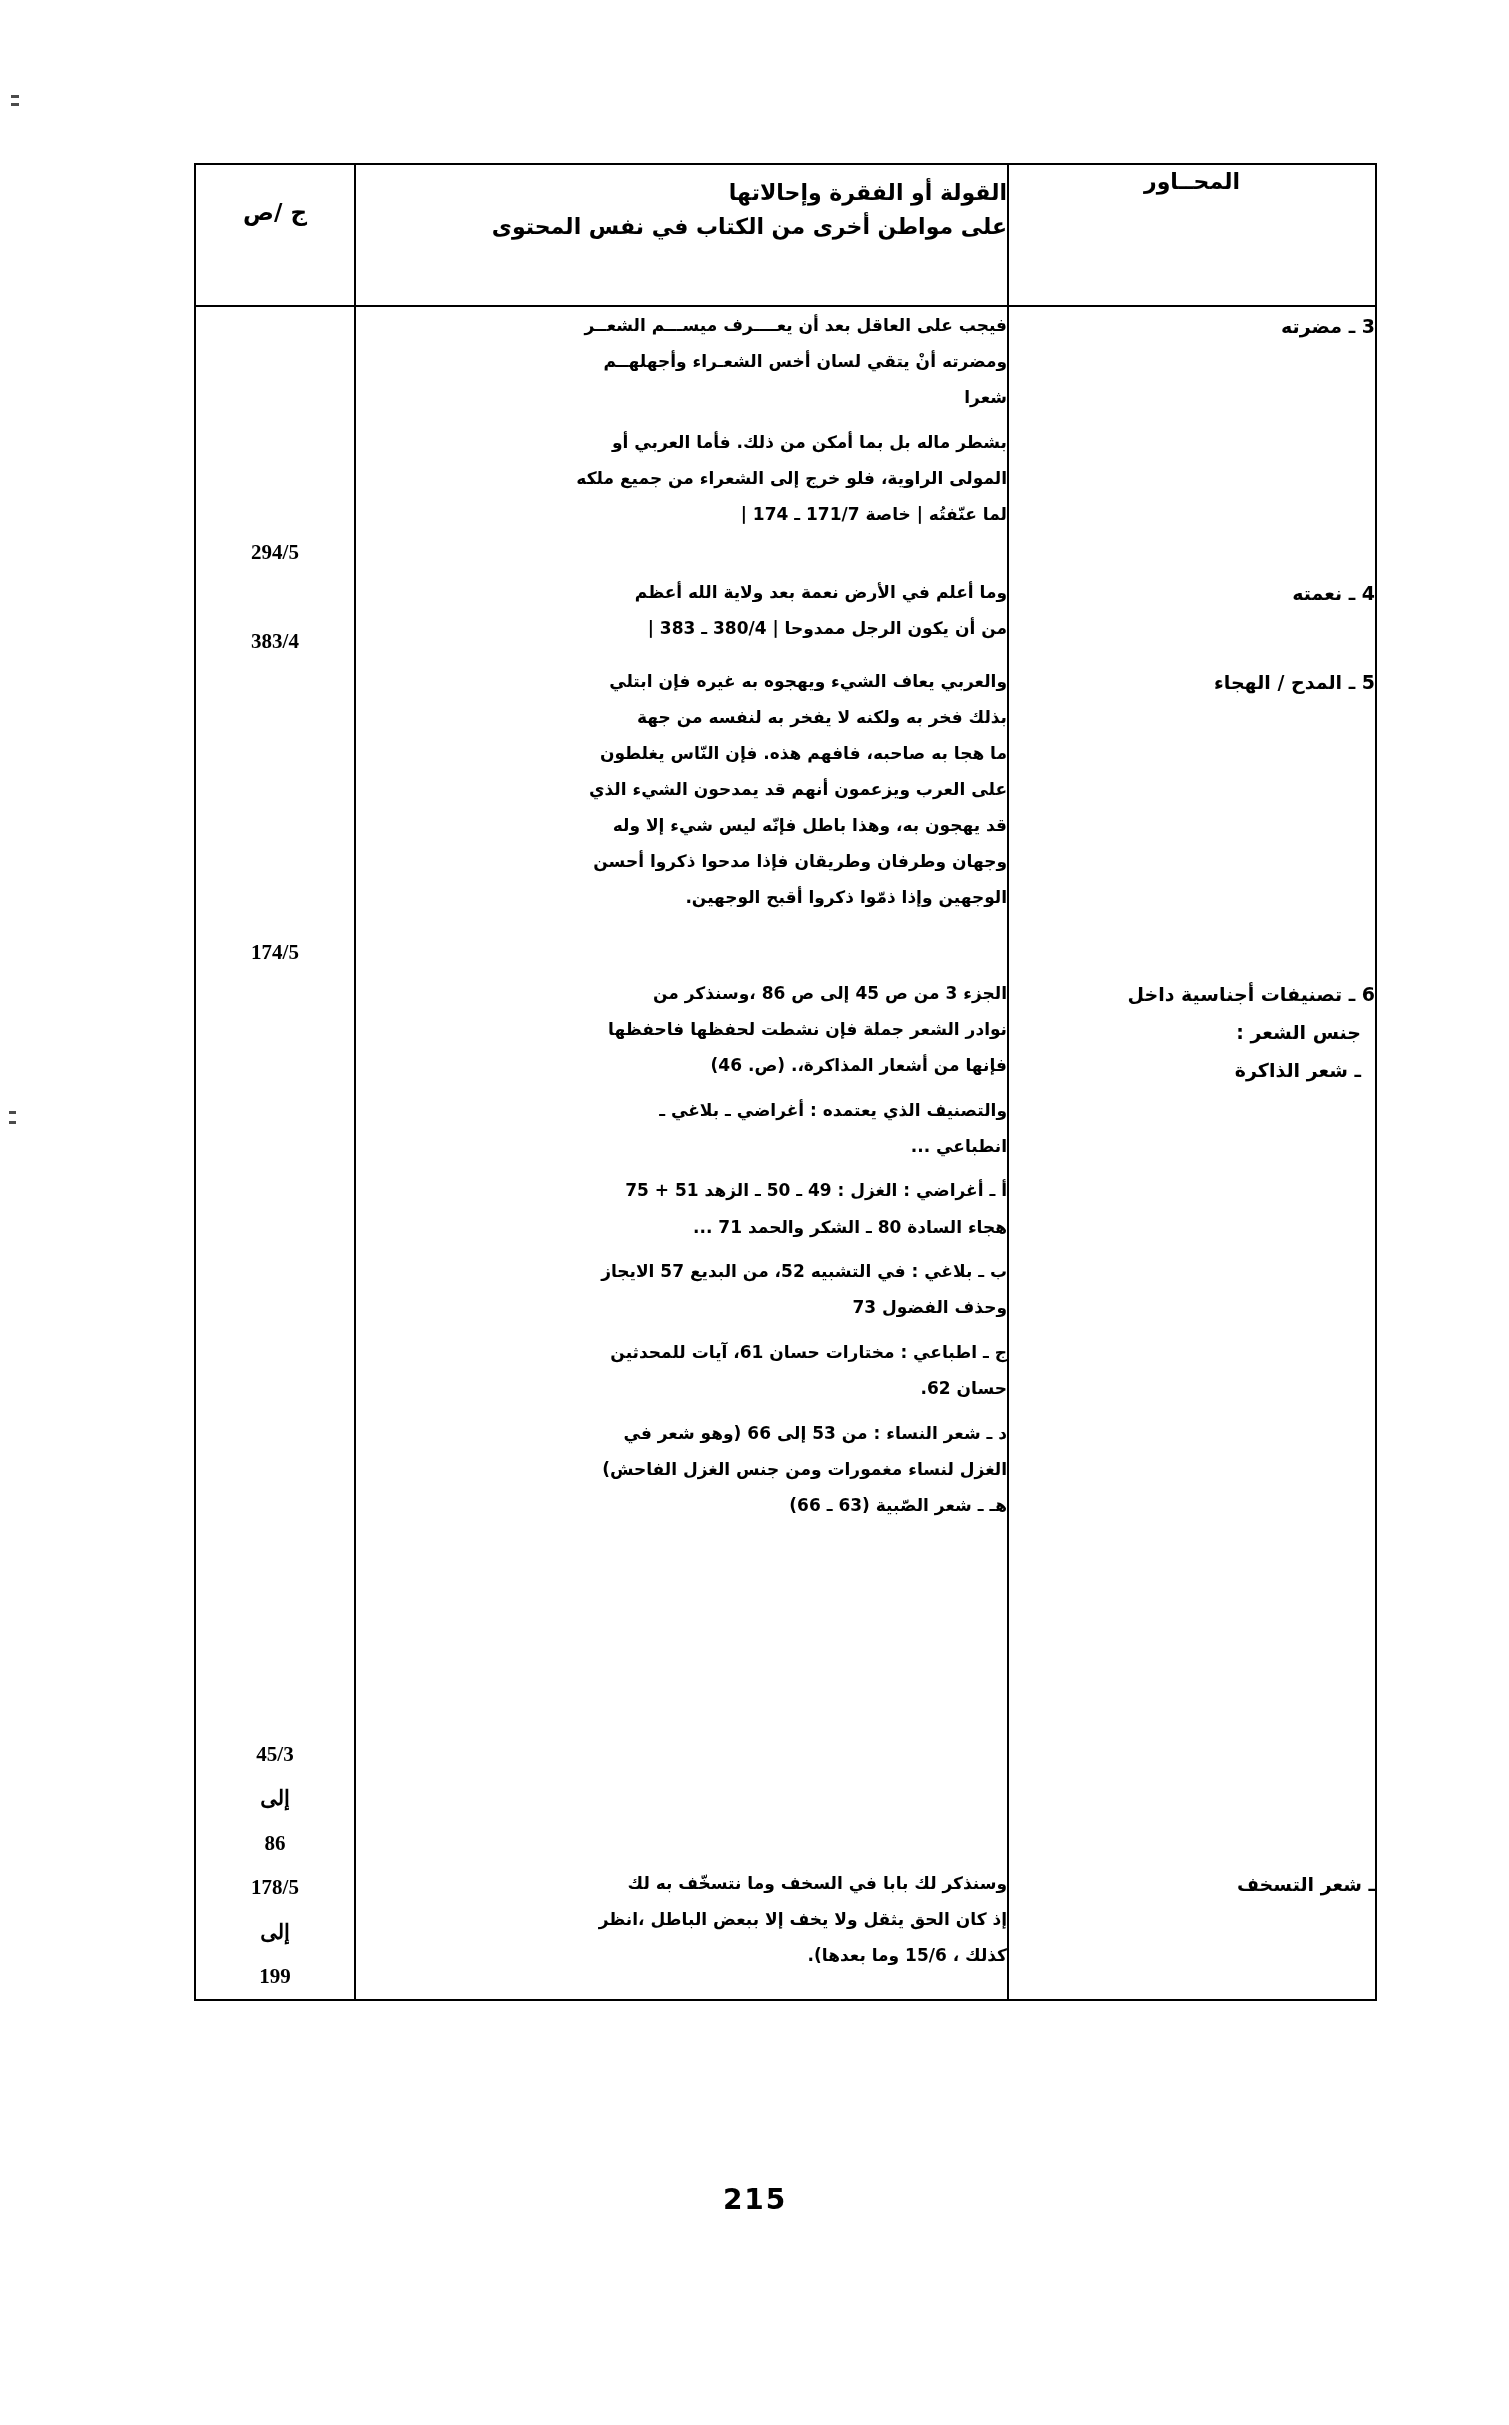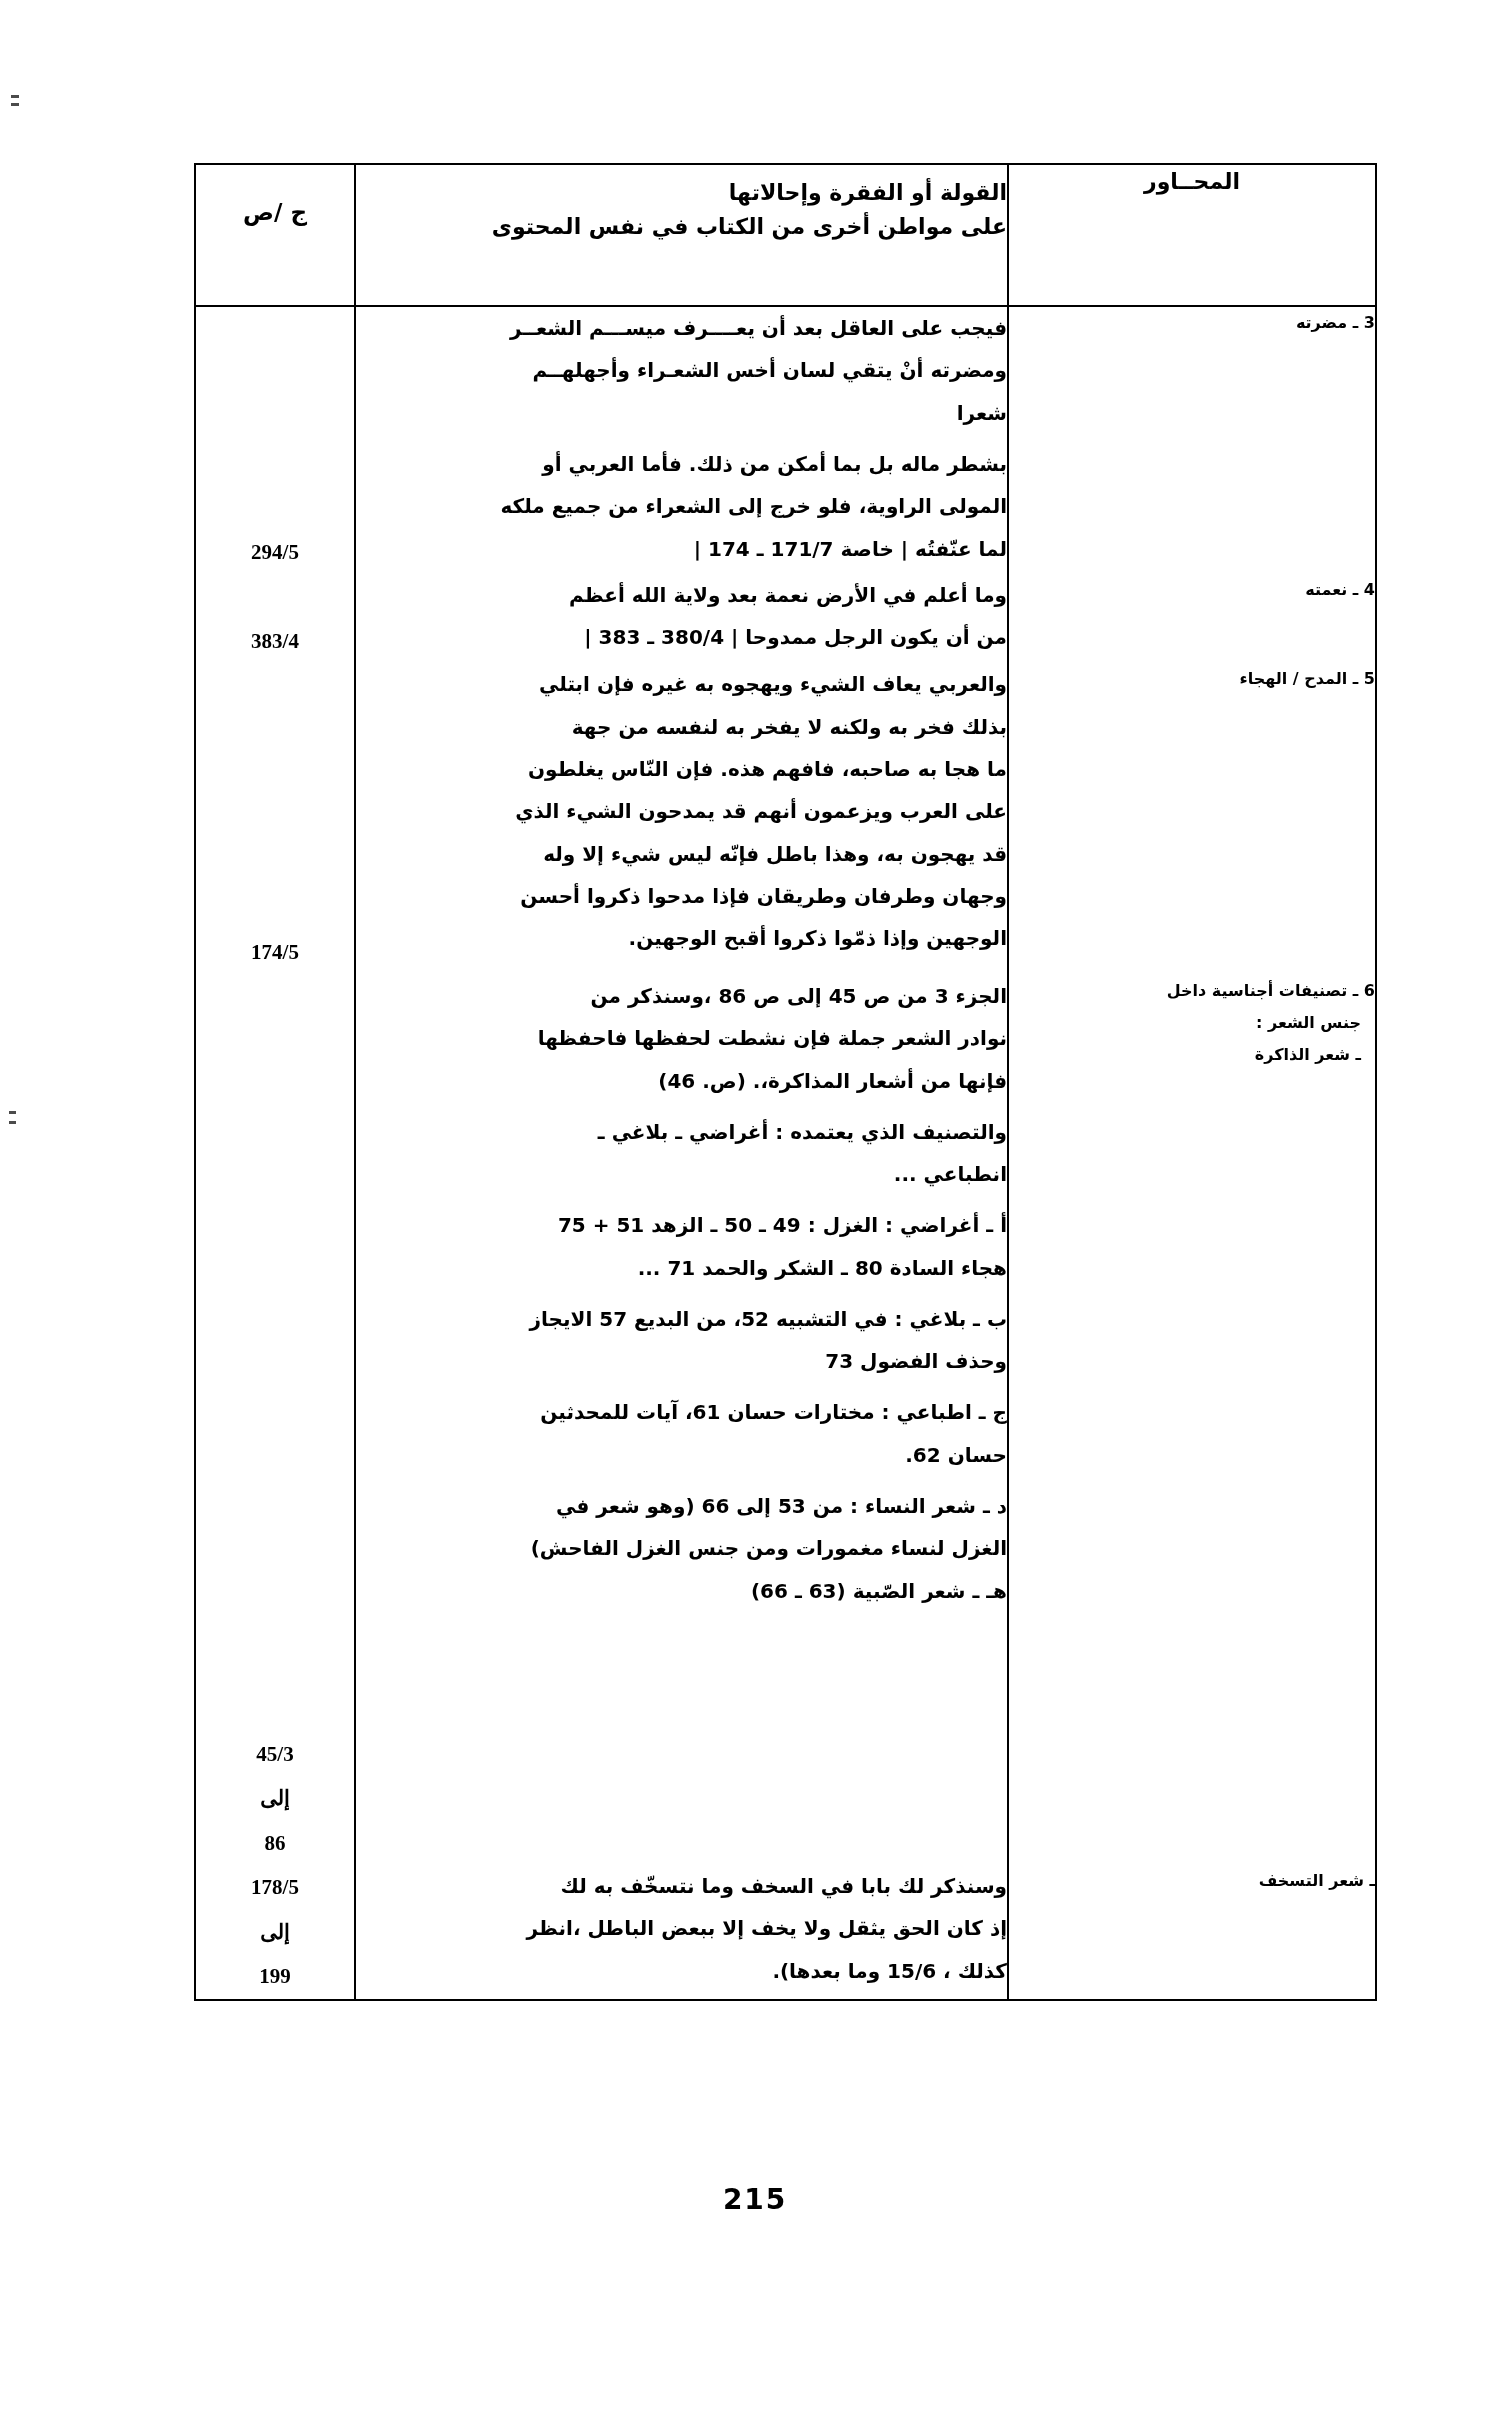--- a/index.html
+++ b/index.html
@@ -76,31 +76,31 @@
   .hdr-cell.quote-hdr {
     font-size: 22px;
     padding-top: 10.5px;
     text-align: right;
   }
   .hdr-line { display: block; }
 
   
   .mahawir-cell {
     padding: 16px 16px 16px 12.3px;
-    font-size: 16px;
+    font-size: 19px;
     font-weight: 700;
     line-height: 2.0;
     text-align: right;
   }
   .mahawir-cell .mh-line { display: block; white-space: nowrap; }
   .mahawir-cell .mh-line.indent { padding-right: 14px; }
 
   .quote-cell {
     padding: 14px 14px 16px 14px;
-    font-size: 20px;
+    font-size: 17px;
     font-weight: 700;
     line-height: 2.12;
     text-align: justify;
     text-align-last: right;
   }
   .quote-cell .q-para { margin: 0 0 8.8px; }
   .quote-cell .q-para:last-child { margin-bottom: 0; }
   .quote-cell .q-line { display: block; }
 
   .page-cell {

